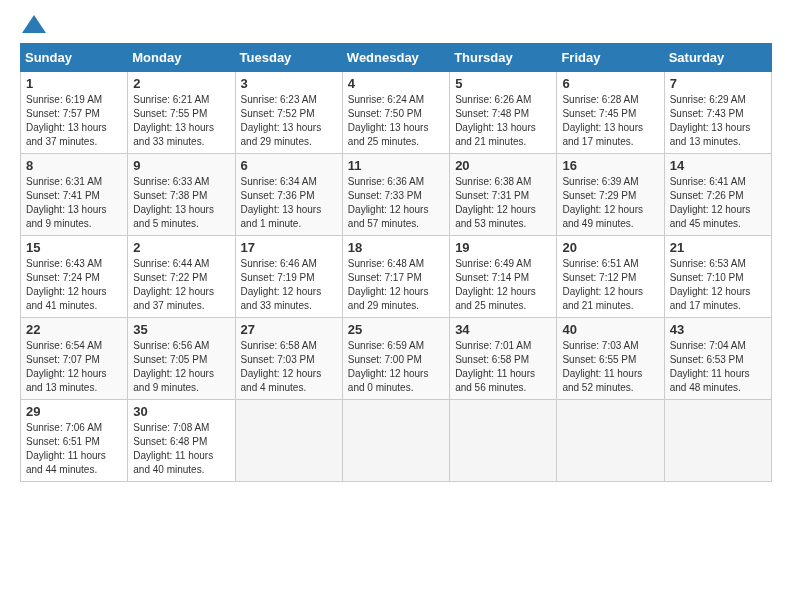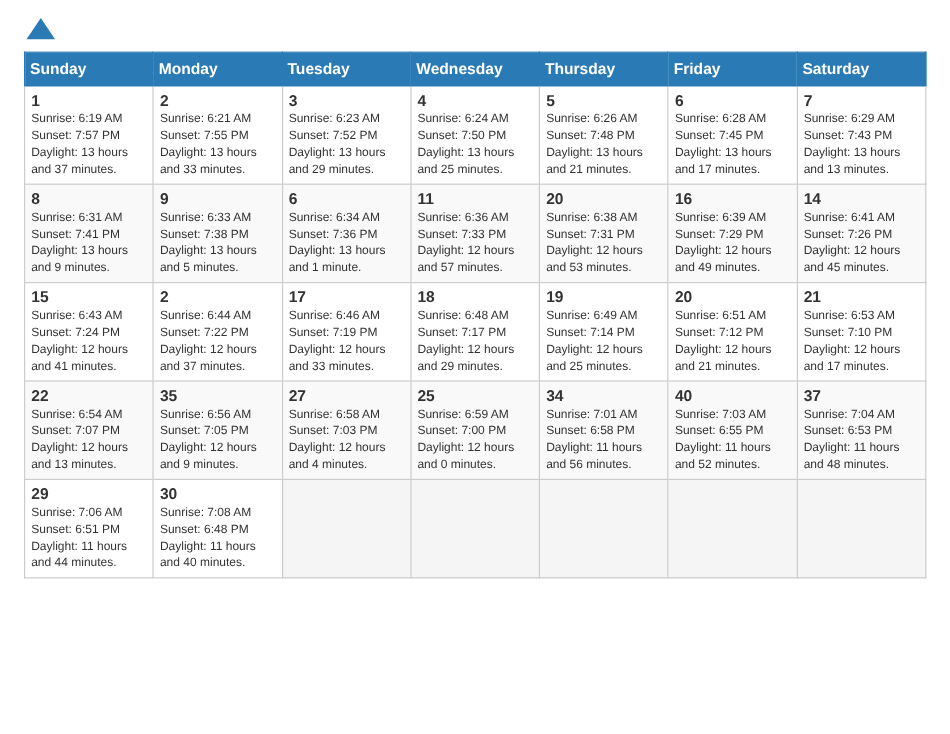--- a/index.html
+++ b/index.html
@@ -164,21 +164,21 @@
           </td>
           <td>
             <span class="day-num">34</span>
 <div class="day-info">Sunrise: 7:01 AM<br>Sunset: 6:58 PM<br>Daylight: 11 hours and 56 minutes.</div>
           </td>
           <td>
             <span class="day-num">40</span>
 <div class="day-info">Sunrise: 7:03 AM<br>Sunset: 6:55 PM<br>Daylight: 11 hours and 52 minutes.</div>
           </td>
           <td>
-            <span class="day-num">37</span>
+            <span class="day-num">43</span>
 <div class="day-info">Sunrise: 7:04 AM<br>Sunset: 6:53 PM<br>Daylight: 11 hours and 48 minutes.</div>
           </td>
         </tr>
         <tr>
           <td>
             <span class="day-num">29</span>
 <div class="day-info">Sunrise: 7:06 AM<br>Sunset: 6:51 PM<br>Daylight: 11 hours and 44 minutes.</div>
           </td>
           <td>
             <span class="day-num">30</span>

